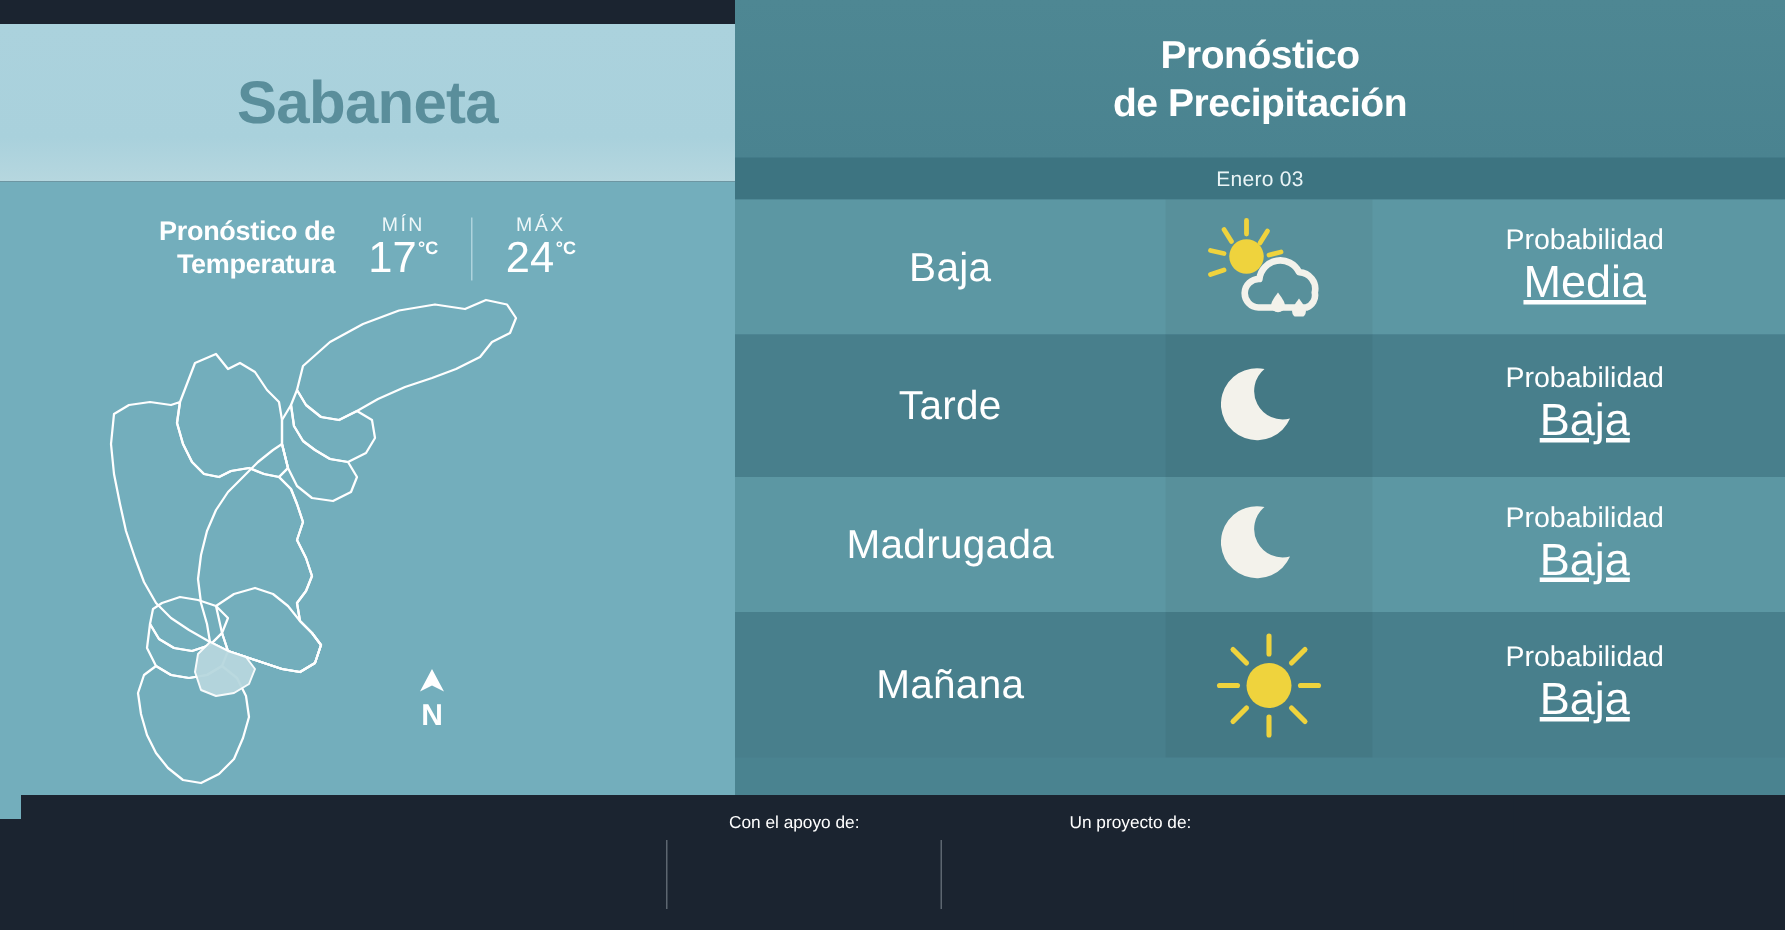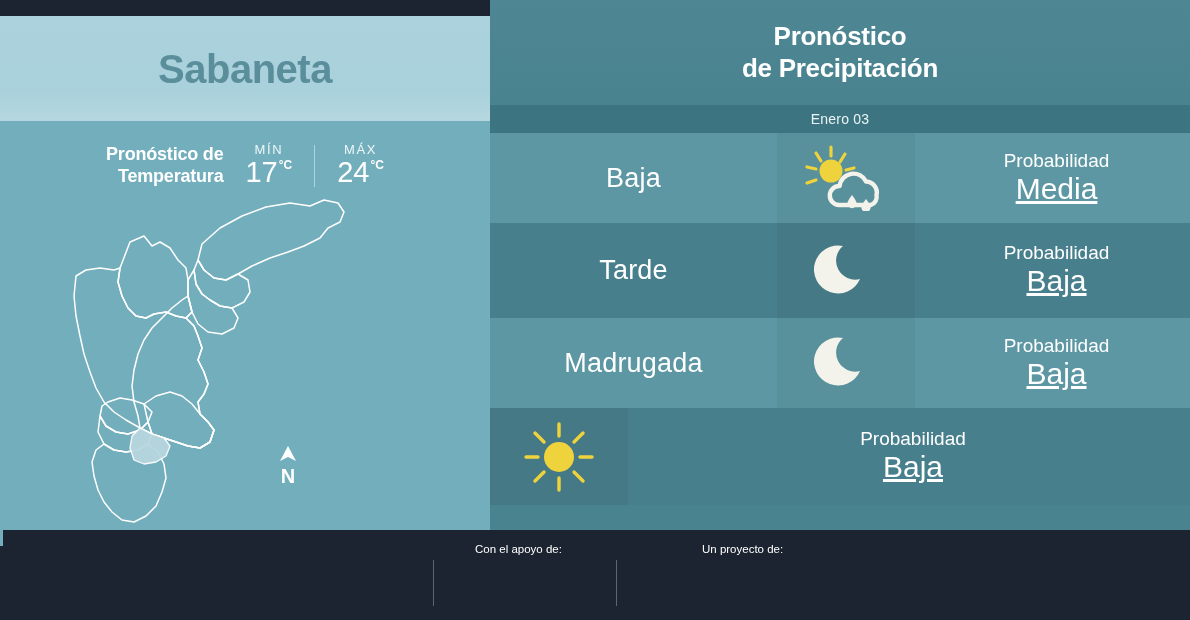--- a/index.html
+++ b/index.html
@@ -84,21 +84,21 @@
   .cell-prob {
     flex: 1; display: flex; flex-direction: column;
     align-items: center; justify-content: center; color: #ffffff;
     padding-left: 8px;
   }
   .prob-label { font-size: 19px; font-weight: 300; line-height: 1.15; }
   .prob-value { font-size: 30px; font-weight: 300; line-height: 1.15; text-decoration: underline; }
 
   
   #footer {
-    position: absolute; left: 3px; top: 530px; width: 995px; height: 90px;
+    position: absolute; left: 14px; top: 530px; width: 995px; height: 90px;
     background: #1b2430;
   }
   .footer-caption {
     position: absolute; color: #ffffff; font-size: 11.5px; font-weight: 500;
   }
   #caption-apoyo { left: 472px; top: 13px; }
   #caption-proyecto { left: 699px; top: 13px; }
   .footer-sep { position: absolute; width: 1px; background: #5d6670; top: 30px; height: 46px; }
   #sep-1 { left: 430px; }
   #sep-2 { left: 613px; }
@@ -254,20 +254,21 @@
           <path d="M46 40 a24 24 0 1 1 -17 -33 a19 19 0 0 0 17 33 Z" fill="#f3f2eb"></path>
         </svg>
       </div>
       <div class="cell-prob">
         <div class="prob-label">Probabilidad</div>
         <div class="prob-value">Baja</div>
       </div>
     </div>
 
     <div class="forecast-row dark" style="height:97px">
+      <div class="cell-period">Mañana</div>
       <div class="cell-icon">
         <svg width="72" height="72" viewBox="0 0 72 72">
           <g stroke="#efd33d" stroke-width="3.4" stroke-linecap="round">
             <line x1="36" y1="3" x2="36" y2="15"></line>
             <line x1="36" y1="57" x2="36" y2="69"></line>
             <line x1="3" y1="36" x2="15" y2="36"></line>
             <line x1="57" y1="36" x2="69" y2="36"></line>
             <line x1="12" y1="12" x2="21" y2="21"></line>
             <line x1="51" y1="51" x2="60" y2="60"></line>
             <line x1="60" y1="12" x2="51" y2="21"></line>

